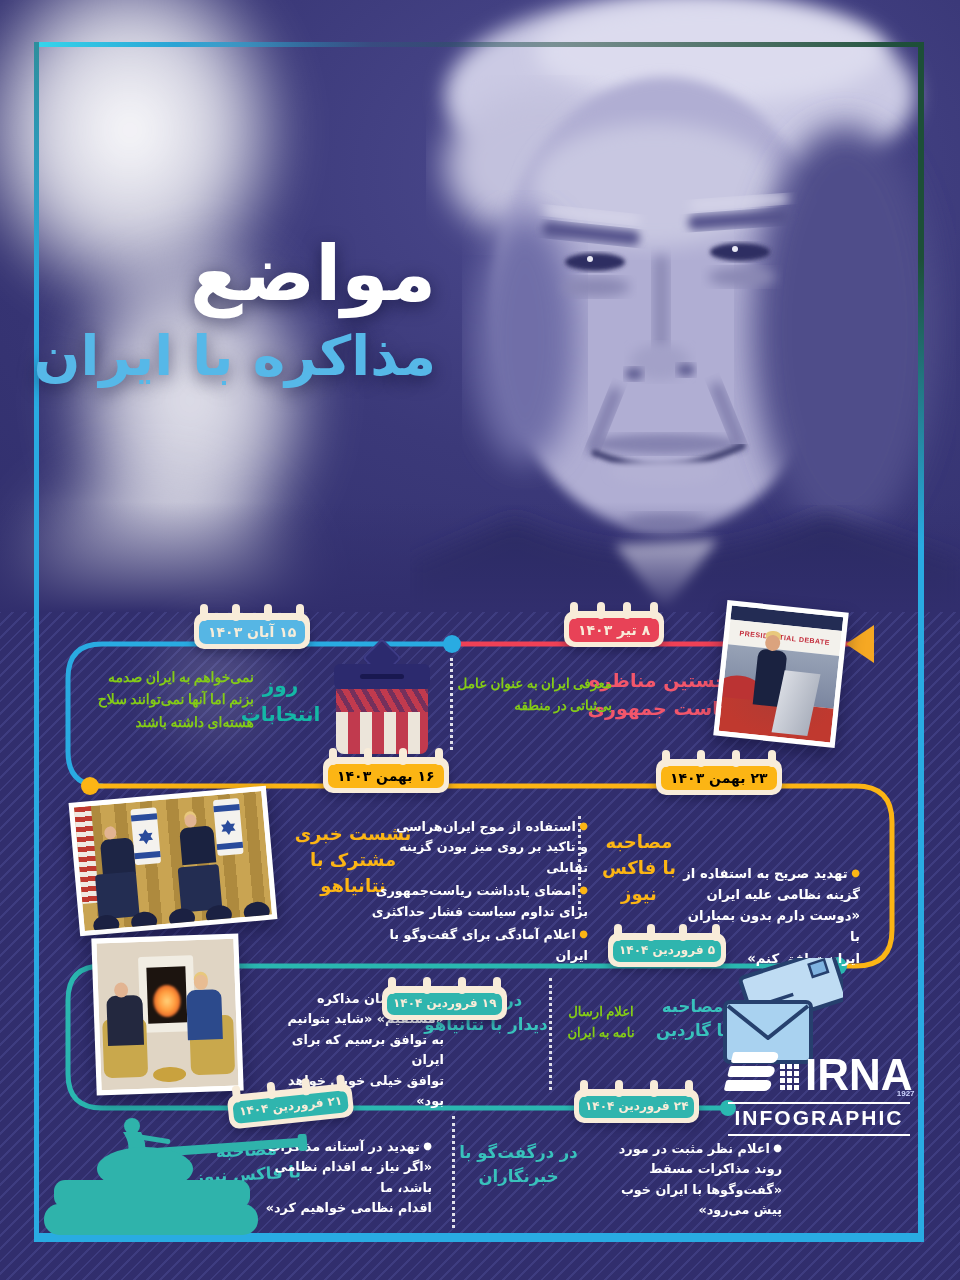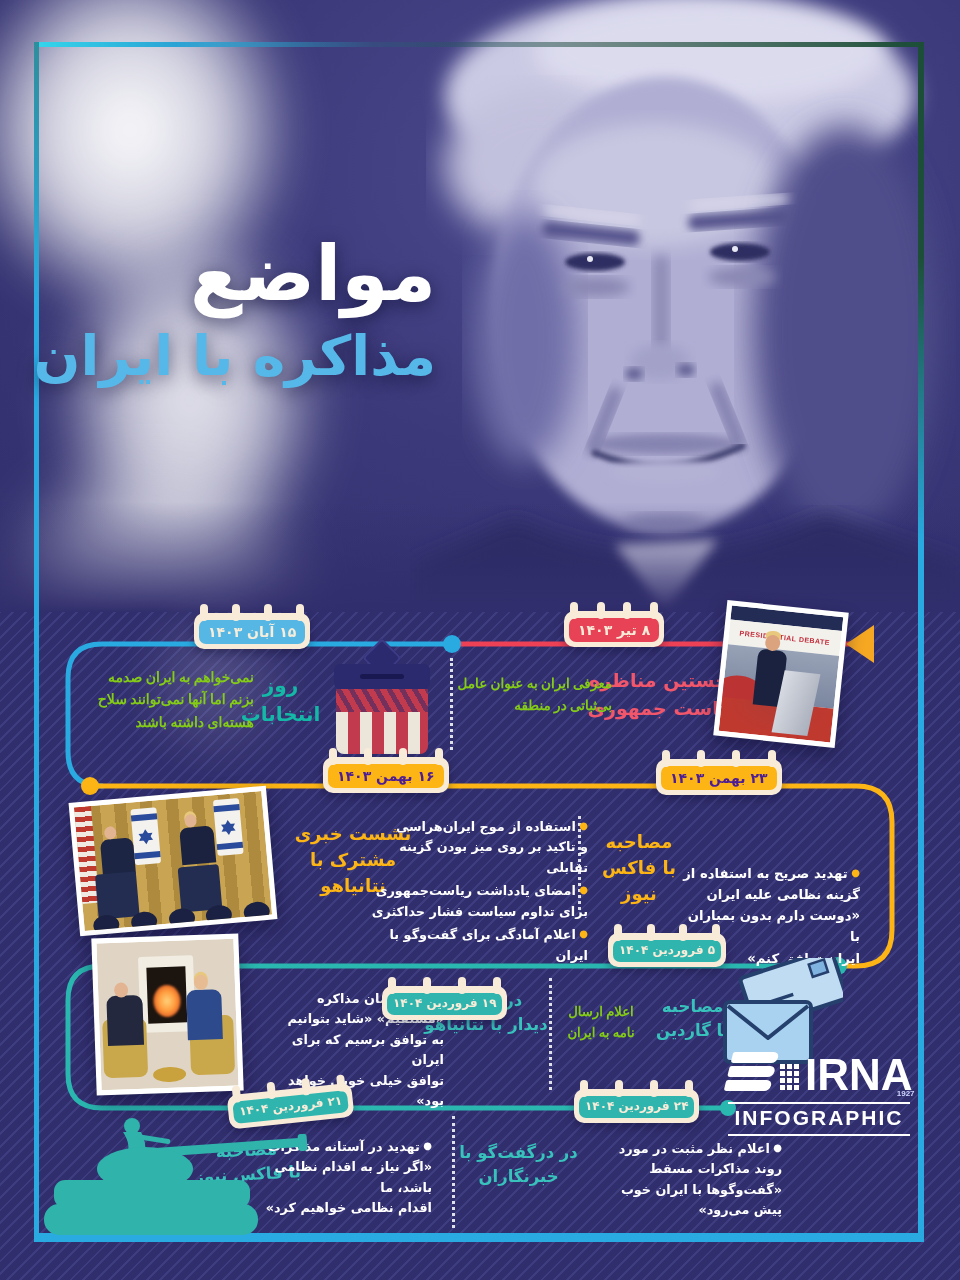--- a/index.html
+++ b/index.html
@@ -40,21 +40,21 @@
   .dotsep{position:absolute;width:0;border-left:3px dotted rgba(255,255,255,.85);z-index:2;}
   
   .badge{position:absolute;background:#f8ecd9;border-radius:10px;padding:7px 5px 5px;z-index:5;
     box-shadow:0 4px 10px rgba(10,10,40,.35);}
   .rings{position:absolute;top:-9px;left:6px;right:6px;display:flex;justify-content:space-between;}
   .rings i{width:8px;height:17px;background:#f8ecd9;border-radius:4px;display:block;}
   .badge-in{border-radius:7px;padding:3px 9px;font-size:14px;direction:rtl;white-space:nowrap;text-align:center;line-height:1.3;}
   .badge.small .badge-in{font-size:12px;padding:3px 6px;}
   .b-red  .badge-in{background:#e84257;color:#f8ecd9;}
   .b-blue .badge-in{background:#56b6e4;color:#f6edda;}
-  .b-yellow .badge-in{background:#fcb514;color:#4c1d95;}
+  .b-yellow .badge-in{background:#fcb514;color:#000000;}
   .b-teal .badge-in{background:#2fb5ae;color:#f8ecd9;}
   
   .h{position:absolute;z-index:4;direction:rtl;text-align:center;white-space:pre-line;line-height:1.45;}
   .body{position:absolute;z-index:4;direction:rtl;text-align:right;white-space:pre-line;color:#84cc16;line-height:1.6;font-family:Liberation Serif, serif;}
   .bul{position:absolute;z-index:4;direction:rtl;text-align:right;color:#fff;line-height:1.6;}
   .bul .bi{white-space:pre-line;margin-bottom:3px;}
   .bul .bi::before{content:"● ";font-size:10px;position:relative;top:-2px;}
   .bul-y .bi::before{color:#fcb514;}
   .bul-w .bi::before{color:#ffffff;}
   .c-red{color:#f2566b;}.c-blue{color:#14b8a6;}.c-yellow{color:#fcb514;}.c-teal{color:#38c2bc;}

